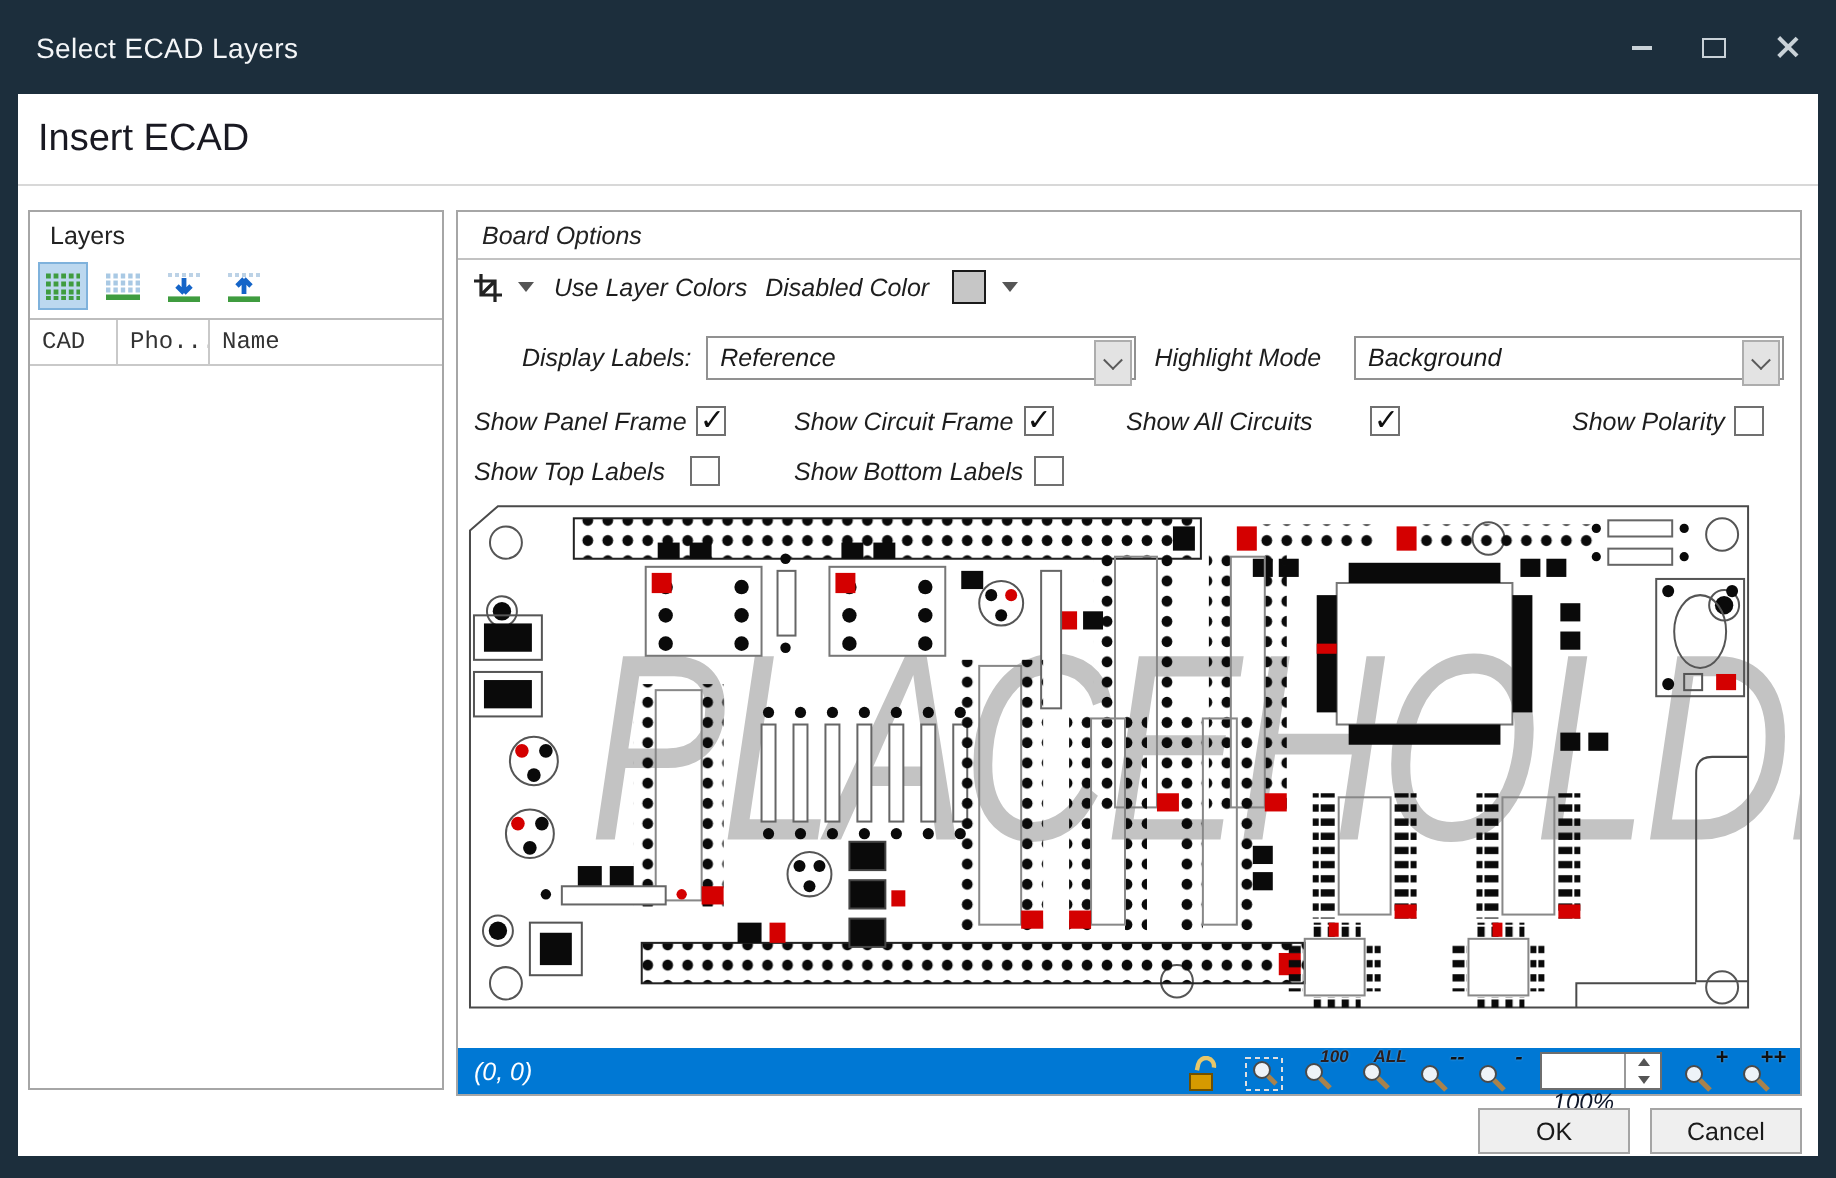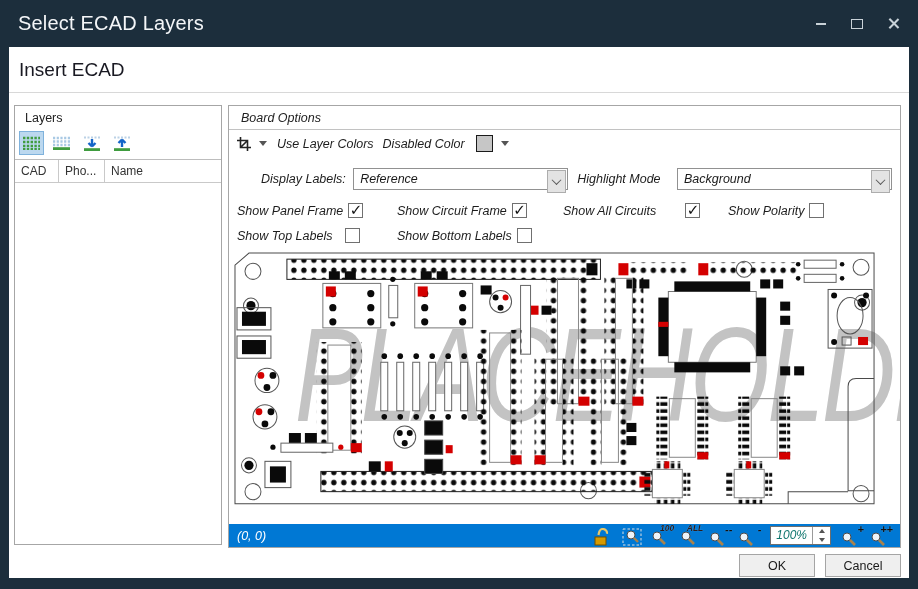--- a/index.html
+++ b/index.html
@@ -3,41 +3,41 @@
 <meta charset="utf-8">
 <style>
   html,body{margin:0;padding:0;}
   body{
     width:918px;height:589px;position:relative;overflow:hidden;
     font-family:"Liberation Sans","DejaVu Sans",sans-serif;
     background:#1c2e3c;
     -webkit-font-smoothing:antialiased;
   }
   .titlebar{position:absolute;left:0;top:0;right:0;height:47px;display:flex;align-items:center;color:#f4f6f8;}
-  .titlebar .title{padding-left:18px;font-size:20px;font-weight:400;letter-spacing:.2px;}
+  .titlebar .title{padding-left:18px;font-size:14px;font-weight:400;letter-spacing:.2px;}
   .win-controls{position:absolute;right:12px;top:0;height:47px;display:flex;align-items:center;gap:10px;}
   .win-btn{width:26px;height:24px;display:flex;align-items:center;justify-content:center;cursor:default;}
   .min-glyph{width:10px;height:2px;background:#c9d2d8;}
   .max-glyph{width:10px;height:8px;border:1.5px solid #c9d2d8;}
   .close-glyph{position:relative;width:11px;height:11px;}
   .close-glyph::before,.close-glyph::after{content:"";position:absolute;left:5px;top:-1px;width:1.6px;height:13px;background:#c9d2d8;}
   .close-glyph::before{transform:rotate(45deg);}
   .close-glyph::after{transform:rotate(-45deg);}
 
   .content{position:absolute;left:9px;right:9px;top:47px;bottom:11px;background:#ffffff;}
   .insert-header{height:45px;line-height:45px;padding-left:10px;font-size:19px;color:#191922;border-bottom:1px solid #d8d8d8;}
 
   
   .layers-panel{position:absolute;left:5px;top:58px;width:208px;bottom:33px;border:1px solid #a6a6a6;background:#fff;box-sizing:border-box;}
   .panel-title{padding:5px 10px 4px;font-size:12.5px;color:#222;}
   .layers-toolbar{display:flex;gap:5px;padding:2px 4px 4px;align-items:center;}
   .tool-chip{width:23px;height:22px;display:flex;align-items:center;justify-content:center;border:1px solid transparent;}
   .tool-chip.selected{background:#bcd8ef;border-color:#7fb2dc;}
   .grid-cols{display:flex;height:24px;border-top:1px solid #bdbdbd;border-bottom:1px solid #c9c9c9;font-size:12px;color:#333;box-sizing:border-box;}
-  .grid-col{padding:4px 6px 0;border-right:1px solid #c9c9c9;box-sizing:border-box;white-space:nowrap;overflow:hidden;}
+  .grid-col{padding:4px 6px 0;border-right:1px solid #c9c9c9;box-sizing:border-box;white-space:nowrap;overflow:hidden;font-family:Liberation Mono, monospace;}
   .grid-col.c1{width:44px;}
   .grid-col.c2{width:46px;}
   .grid-col.c3{flex:1;border-right:none;}
 
   
   .board-panel{position:absolute;left:219px;right:8px;top:58px;height:443px;border:1px solid #a6a6a6;background:#fff;box-sizing:border-box;display:flex;flex-direction:column;font-style:italic;}
   .board-title{padding:5px 12px 4px;font-size:12.5px;color:#222;border-bottom:1px solid #c2c2c2;}
   .board-toolbar{display:flex;align-items:center;gap:5px;padding:5px 8px 4px;font-size:12.5px;color:#1d1d1d;}
   .tb-label{padding:0 2px;text-align:center;}
   .dd-arrow{width:0;height:0;border-left:4px solid transparent;border-right:4px solid transparent;border-top:5px solid #555;margin:0 3px;}
@@ -63,21 +63,21 @@
   .watermark{position:absolute;left:0;right:14px;top:66px;text-align:center;font-size:128px;line-height:1;font-weight:400;color:#c3c3c3;transform:scale(.80,1.04);letter-spacing:-3px;pointer-events:none;white-space:nowrap;}
   .pcb{position:absolute;inset:0;width:100%;height:100%;}
 
   
   .statusbar{height:23px;background:#0078d4;color:#fff;display:flex;align-items:center;padding:0 8px;font-size:12.5px;flex:0 0 auto;}
   .status-tools{margin-left:auto;display:flex;align-items:flex-end;gap:7px;}
   .zicon{position:relative;width:22px;height:20px;flex:0 0 auto;}
   .zicon svg{position:absolute;left:0;bottom:0;}
   .zlabel{position:absolute;right:-1px;top:-2px;font-size:8.5px;font-weight:bold;color:#2b1d1d;line-height:1;text-shadow:0 0 1px rgba(255,255,255,.4);}
   .spinner{display:flex;background:#fff;border:1px solid #6e6e6e;height:19px;box-sizing:border-box;margin:0 3px;align-self:center;}
-  .spin-val{padding:0 5px;color:#0f766e;font-size:12px;line-height:17px;}
+  .spin-val{padding:16px 5px;color:#0f172a;font-size:12px;line-height:17px;}
   .spin-btns{width:17px;border-left:1px solid #9a9a9a;display:flex;flex-direction:column;}
   .spin-up,.spin-dn{flex:1;display:flex;align-items:center;justify-content:center;}
   .spin-up::after{content:"";border-left:3.5px solid transparent;border-right:3.5px solid transparent;border-bottom:4px solid #555;}
   .spin-dn::after{content:"";border-left:3.5px solid transparent;border-right:3.5px solid transparent;border-top:4px solid #555;}
 
   
   .footer{position:absolute;right:8px;bottom:1px;display:flex;gap:10px;}
   .btn{width:76px;height:23px;background:#efefef;border:1px solid #a5a5a5;font-size:12.5px;color:#1a1a1a;display:flex;align-items:center;justify-content:center;box-sizing:border-box;font-family:inherit;}
 </style>
 </head>
@@ -185,21 +185,21 @@
         </span>
         <span class="cb-cell">
           <span>Show Circuit Frame</span>
           <span class="cb-box checked"></span>
         </span>
         <span class="cb-cell">
           <span>Show All Circuits</span>
           <span class="cb-box checked" style="margin-left:24px;"></span>
         </span>
         <span class="cb-cell">
-          <span style="">Show Polarity</span>
+          <span style="margin-left:58px;">Show Polarity</span>
           <span class="cb-box"></span>
         </span>
         <span class="cb-cell">
           <span>Show Top Labels</span>
           <span class="cb-box" style="margin-left:8px;"></span>
         </span>
         <span class="cb-cell">
           <span>Show Bottom Labels</span>
           <span class="cb-box"></span>
         </span>

